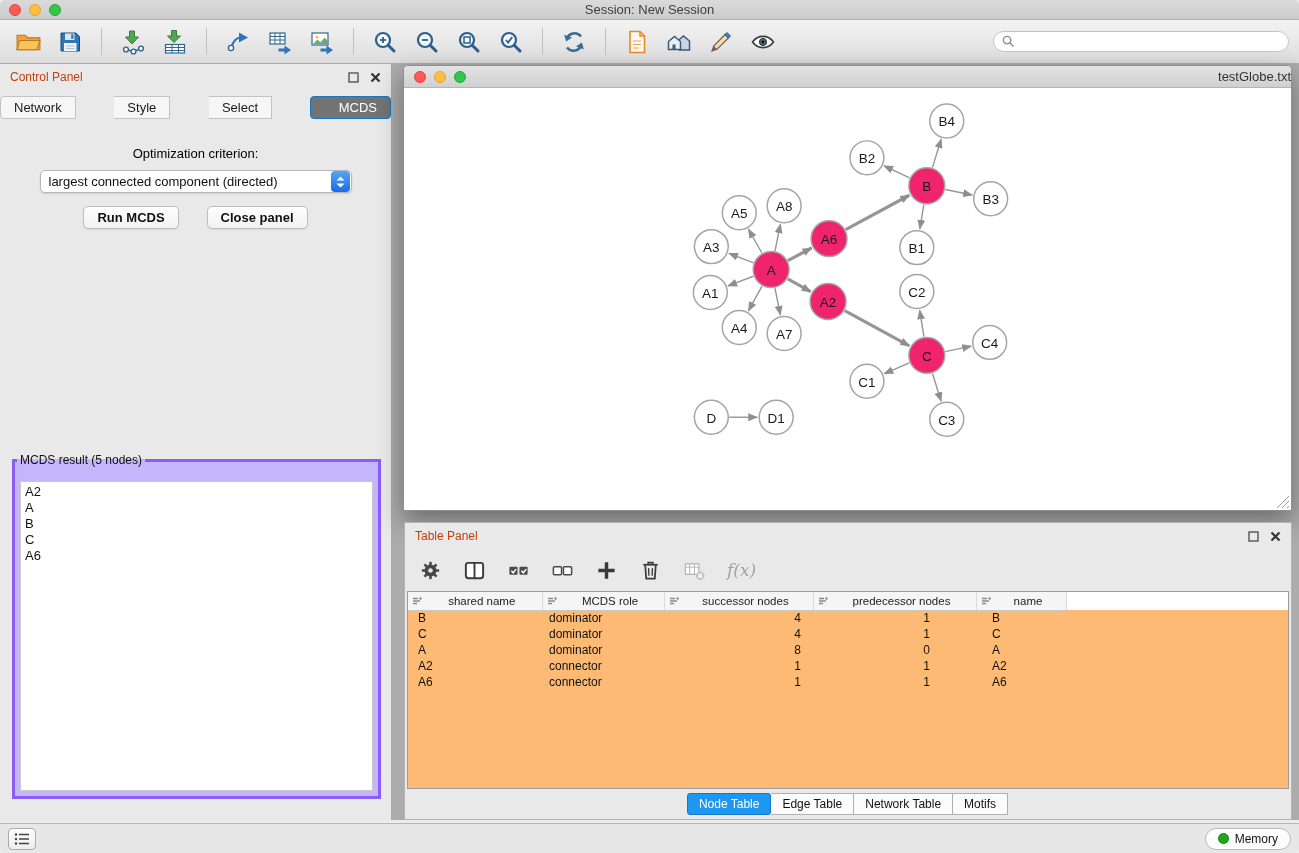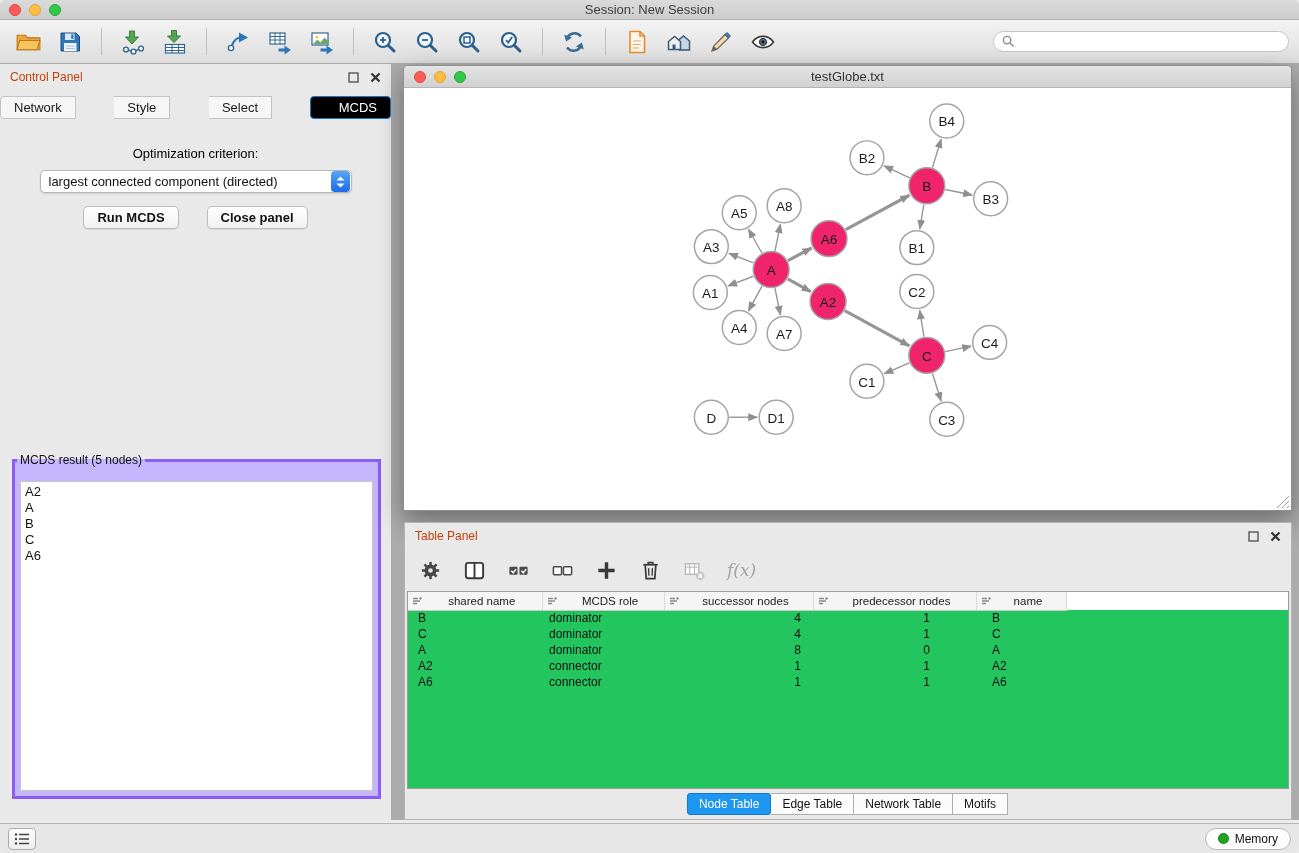--- a/index.html
+++ b/index.html
@@ -27,50 +27,50 @@
   .main{position:absolute;top:64px;left:0;right:0;bottom:33px;display:flex;}
 
   
   .control-panel{width:392px;background:#E9E9E9;border-right:1px solid #A9A9A9;position:relative;flex:none;}
   .panel-header{height:26px;display:flex;align-items:center;padding:0 10px;font-size:12px;color:#c2410c;}
   .panel-btns{margin-left:auto;display:flex;gap:11px;align-items:center;}
   .panel-btns .pbtn{background:none;border:none;cursor:pointer;display:flex;align-items:center;}
   .cp-tabs{display:flex;justify-content:space-between;margin-top:6px;}
   .cp-tab{font-size:13px;color:#1A1A1A;padding:3px 13px;background:#F6F6F6;border:1px solid #C3C3C3;border-left:none;cursor:pointer;}
   .cp-tab:first-child{border-left:1px solid #C3C3C3;border-radius:4px 0 0 4px;}
-  .cp-tab.active{background:#000000;color:#fff;border:1px solid #1477C9;border-radius:4px;margin-left:-1px;padding-left:28px;}
+  .cp-tab.active{background:#737373;color:#fff;border:1px solid #1477C9;border-radius:4px;margin-left:-1px;padding-left:28px;}
   .opt-label{text-align:center;margin-top:27px;font-size:13px;color:#000;}
   .dropdown{width:312px;height:23px;margin:9px auto 0 auto;background:#fff;border:1px solid #B7B7B7;border-radius:5px;display:flex;align-items:center;padding-left:8px;font-size:13px;color:#111;box-shadow:0 1px 2px rgba(0,0,0,.12);cursor:pointer;}
   .dd-text{flex:1;white-space:nowrap;overflow:hidden;}
   .dd-stepper{width:19px;height:21px;border-radius:4px;background:linear-gradient(#55A5F8,#1C6BE8);display:flex;align-items:center;justify-content:center;margin-right:1px;flex:none;}
   .cp-buttons{display:flex;justify-content:center;gap:28px;margin-top:13px;}
   .mac-btn{padding:3px 13px;font-size:13px;color:#111;background:linear-gradient(#FFFFFF,#F1F1F1);border:1px solid #BDBDBD;border-radius:5px;box-shadow:0 1px 1px rgba(0,0,0,.08);cursor:pointer;font-family:"Liberation Sans",sans-serif;font-weight:bold;}
   .result-box{position:absolute;left:12px;right:10px;top:389px;bottom:21px;border:3px solid #8b5cf6;background:#c4b5fd;}
   .result-box legend{font-size:12px;color:#111;padding:0 3px;margin-left:2px;}
   .result-list{position:absolute;left:5px;right:5px;top:14px;bottom:5px;background:#fff;border:1px solid #C8C8C8;font-size:13px;line-height:16px;padding:2px 4px;overflow:hidden;}
   .result-item{color:#111;}
 
   
   .right-area{flex:1;background:#ACACAC;position:relative;}
 
   
   .net-window{position:absolute;left:11px;top:1px;width:889px;height:446px;background:#fff;border:1px solid #8F8F8F;border-radius:5px 5px 0 0;box-shadow:0 10px 26px rgba(0,0,0,.38);}
   .net-titlebar{height:22px;background:linear-gradient(#E3E3E3,#D0D0D0);border-bottom:1px solid #B4B4B4;border-radius:4px 4px 0 0;display:flex;align-items:center;position:relative;}
   .net-titlebar .traffic{padding-left:10px;}
-  .net-title{position:absolute;left:0;right:0;text-align:center;font-size:13px;color:#333;}
+  .net-title{position:absolute;left:0;right:0;text-align:right;font-size:13px;color:#333;}
   .net-canvas{position:absolute;top:22px;left:0;right:0;bottom:0;background:#fff;overflow:hidden;}
   .net-canvas svg.graph{position:absolute;inset:0;width:100%;height:100%;}
   .grip{position:absolute;right:1px;bottom:1px;}
 
   
   .table-panel{position:absolute;left:12px;right:7px;top:458px;bottom:0;background:#E9E9E9;border:1px solid #B3B3B3;display:flex;flex-direction:column;}
   .tp-toolbar{height:42px;display:flex;align-items:center;gap:21px;padding-left:14px;flex:none;}
   .tp-btn{background:none;border:none;display:flex;align-items:center;justify-content:center;cursor:pointer;}
   .fx{font-family:"DejaVu Serif",serif;font-style:italic;font-size:17px;color:#A2A2A2;}
-  .tp-tablewrap{flex:1;margin:0 2px;background:#22c55e;border:1px solid #9C9C9C;overflow:hidden;}
+  .tp-tablewrap{flex:1;margin:0 2px;background:#fdba74;border:1px solid #9C9C9C;overflow:hidden;}
   table.node-table{border-collapse:collapse;table-layout:fixed;width:100%;}
   .node-table th{height:18px;background:#F5F5F5;border-right:1px solid #DBDBDB;border-bottom:1px solid #C9C9C9;font-weight:normal;font-size:11.5px;color:#222;padding:0 4px;}
   .th-inner{display:flex;align-items:center;gap:4px;}
   .th-label{flex:1;text-align:center;white-space:nowrap;overflow:hidden;}
   .node-table th.filler{background:#fff;border:none;}
   .node-table td{height:16px;font-size:12px;color:#111;white-space:nowrap;overflow:hidden;}
   td.c0{padding-left:10px;}
   td.c1{padding-left:7px;}
   td.c2{text-align:right;padding-right:12px;}
   td.c3{text-align:right;padding-right:46px;}

